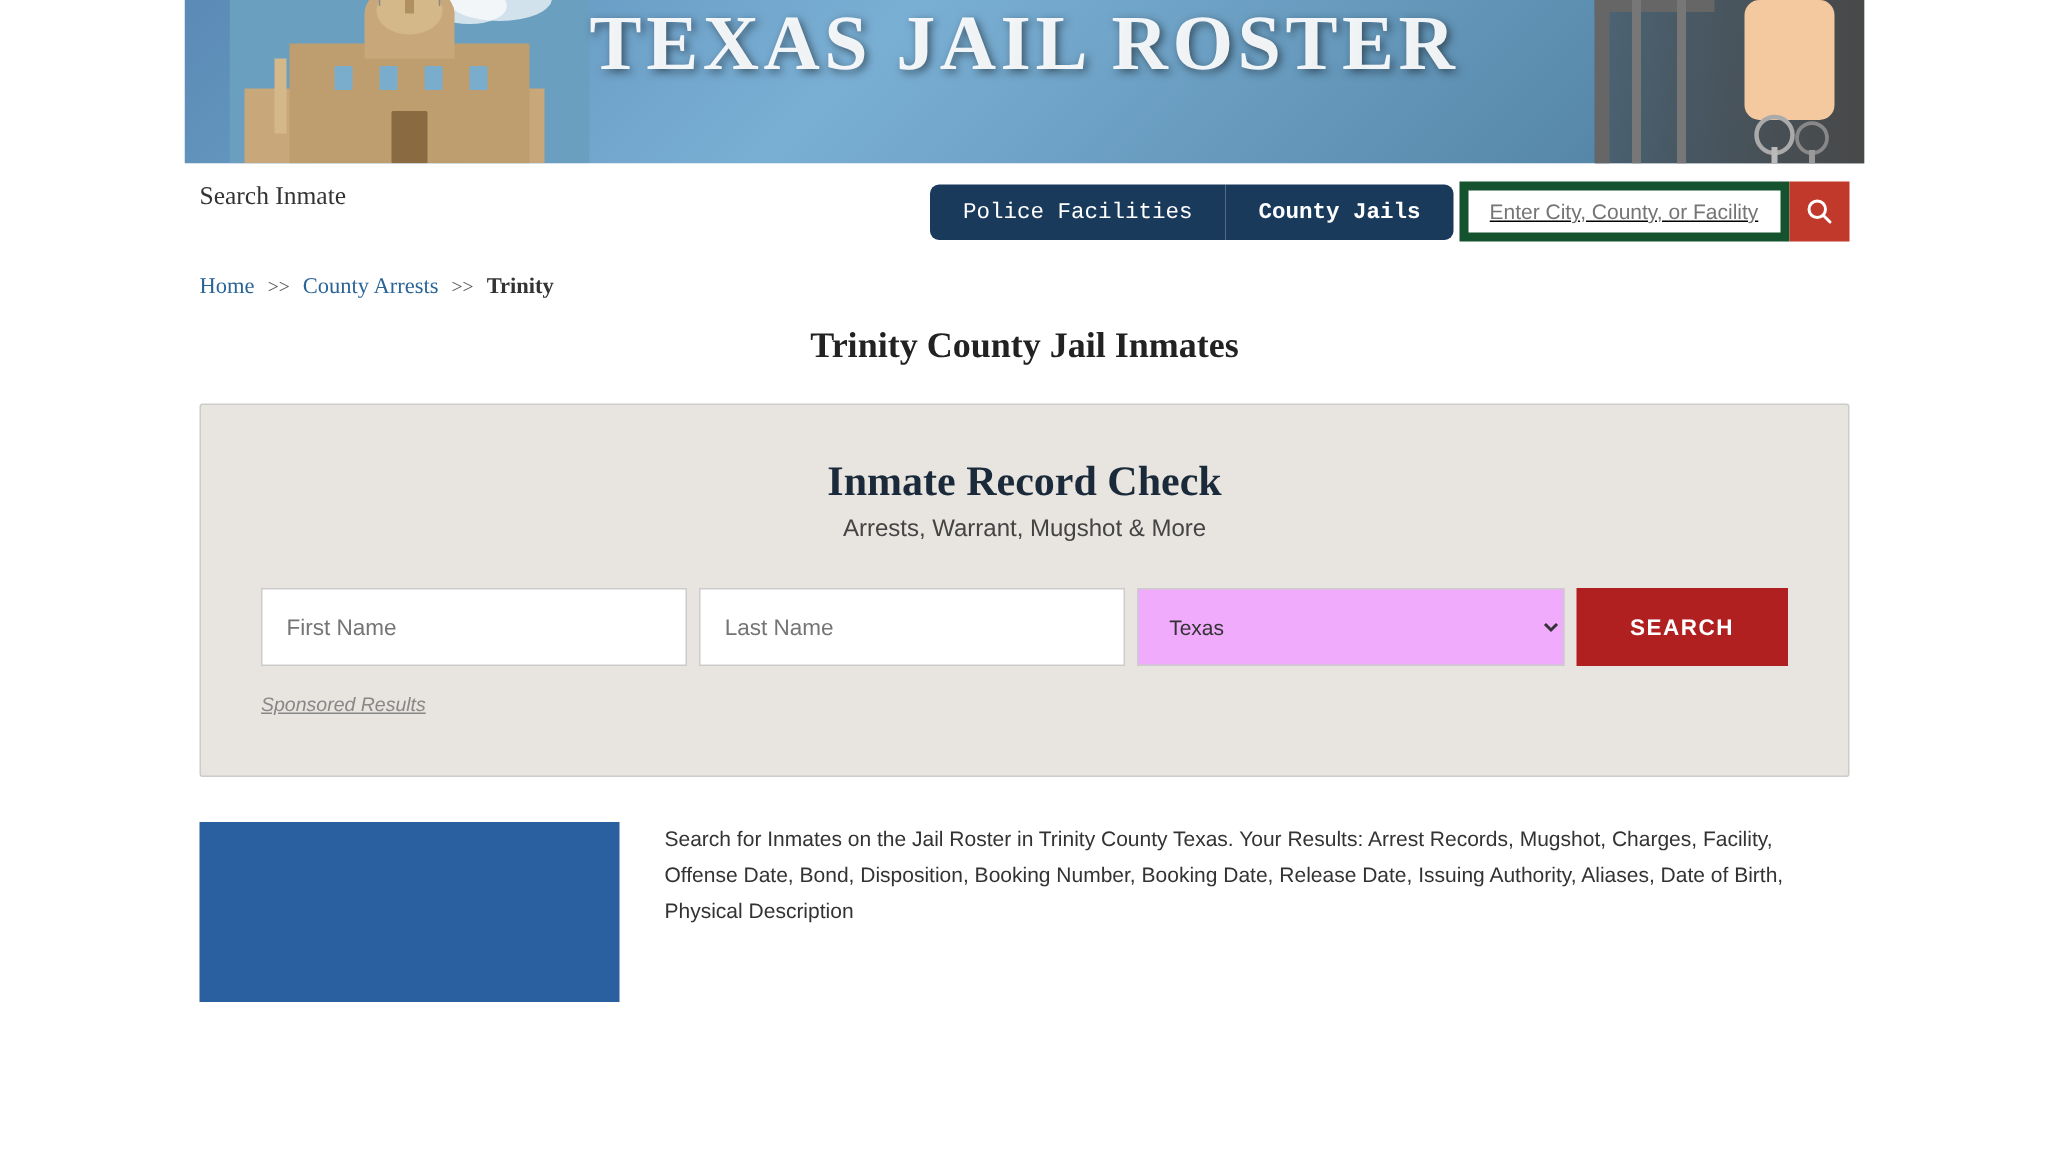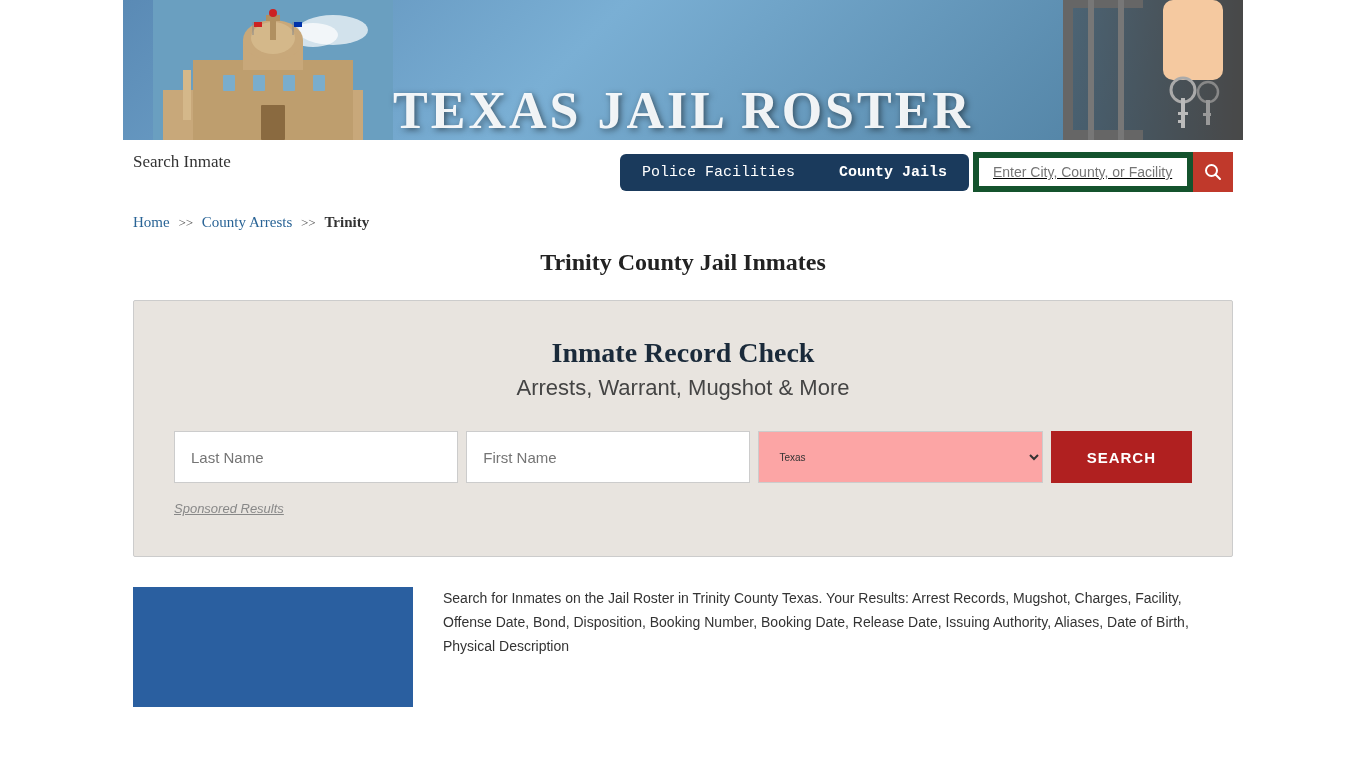--- a/index.html
+++ b/index.html
@@ -3,26 +3,26 @@
   <meta charset="utf-8">
   <style>
     * { box-sizing: border-box; margin: 0; padding: 0; }
     body { font-family: Georgia, 'Times New Roman', serif; background: #fff; color: #333; }
 
     
     .header-banner {
       width: 100%;
       max-width: 1120px;
       margin: 0 auto;
-      height: 140px;
+      height: 109px;
       background: linear-gradient(135deg, #5a8ab5 0%, #7aafd4 40%, #4a7a9b 100%);
       position: relative;
       overflow: hidden;
       display: flex;
-      align-items: flex-end;
+      align-items: flex-start;
       justify-content: center;
     }
     .capitol-dome {
       position: absolute;
       left: 30px;
       bottom: 0;
       width: 240px;
       height: 140px;
     }
     .capitol-dome svg {
@@ -160,21 +160,21 @@
     .record-check-title {
       text-align: center;
       font-size: 28px;
       font-weight: bold;
       color: #1a2a3a;
       font-family: Georgia, serif;
       margin-bottom: 6px;
     }
     .record-check-subtitle {
       text-align: center;
-      font-size: 22px;
+      font-size: 16px;
       color: #444;
       margin-bottom: 30px;
       font-family: Arial, sans-serif;
     }
     .record-check-form {
       display: flex;
       gap: 0;
       align-items: center;
     }
     .record-check-form input[type="text"] {
@@ -185,28 +185,28 @@
       outline: none;
       height: 52px;
       margin-right: 8px;
       font-family: Arial, sans-serif;
       color: #888;
       background: #fff;
     }
     .record-check-form select {
       flex: 1;
       padding: 14px 16px;
-      font-size: 10px;
+      font-size: 14px;
       border: 1px solid #ccc;
       outline: none;
       height: 52px;
       margin-right: 8px;
       font-family: Arial, sans-serif;
       color: #333;
-      background: #fca5a5;
+      background: #f0abfc;
       appearance: auto;
     }
     .record-check-form .search-btn {
       background: #b02020;
       color: #fff;
       border: none;
       padding: 0 36px;
       height: 52px;
       font-size: 15px;
       font-weight: bold;
@@ -364,22 +364,22 @@
       <span class="sep">&gt;&gt;</span>
       <span class="current">Trinity</span>
     </div>
 
     <div class="page-title">Trinity County Jail Inmates</div>
 
     <div class="record-check-box">
       <div class="record-check-title">Inmate Record Check</div>
       <div class="record-check-subtitle">Arrests, Warrant, Mugshot &amp; More</div>
       <div class="record-check-form">
+        <input type="text" placeholder="First Name" style="">
         <input type="text" placeholder="Last Name" style="">
-        <input type="text" placeholder="First Name" style="">
         <select id="state-select"><option value="Alabama">Alabama</option><option value="Alaska">Alaska</option><option value="Arizona">Arizona</option><option value="Arkansas">Arkansas</option><option value="California">California</option><option value="Colorado">Colorado</option><option value="Connecticut">Connecticut</option><option value="Delaware">Delaware</option><option value="Florida">Florida</option><option value="Georgia">Georgia</option><option value="Hawaii">Hawaii</option><option value="Idaho">Idaho</option><option value="Illinois">Illinois</option><option value="Indiana">Indiana</option><option value="Iowa">Iowa</option><option value="Kansas">Kansas</option><option value="Kentucky">Kentucky</option><option value="Louisiana">Louisiana</option><option value="Maine">Maine</option><option value="Maryland">Maryland</option><option value="Massachusetts">Massachusetts</option><option value="Michigan">Michigan</option><option value="Minnesota">Minnesota</option><option value="Mississippi">Mississippi</option><option value="Missouri">Missouri</option><option value="Montana">Montana</option><option value="Nebraska">Nebraska</option><option value="Nevada">Nevada</option><option value="New Hampshire">New Hampshire</option><option value="New Jersey">New Jersey</option><option value="New Mexico">New Mexico</option><option value="New York">New York</option><option value="North Carolina">North Carolina</option><option value="North Dakota">North Dakota</option><option value="Ohio">Ohio</option><option value="Oklahoma">Oklahoma</option><option value="Oregon">Oregon</option><option value="Pennsylvania">Pennsylvania</option><option value="Rhode Island">Rhode Island</option><option value="South Carolina">South Carolina</option><option value="South Dakota">South Dakota</option><option value="Tennessee">Tennessee</option><option value="Texas" selected="">Texas</option><option value="Utah">Utah</option><option value="Vermont">Vermont</option><option value="Virginia">Virginia</option><option value="Washington">Washington</option><option value="West Virginia">West Virginia</option><option value="Wisconsin">Wisconsin</option><option value="Wyoming">Wyoming</option></select>
         <button class="search-btn">SEARCH</button>
       </div>
       <div class="sponsored-results">Sponsored Results</div>
     </div>
 
     <div class="bottom-section">
       <div class="bottom-image"></div>
       <div class="bottom-text">Search for Inmates on the Jail Roster in Trinity County Texas. Your Results: Arrest Records, Mugshot, Charges, Facility, Offense Date, Bond, Disposition, Booking Number, Booking Date, Release Date, Issuing Authority, Aliases, Date of Birth, Physical Description</div>
     </div>

